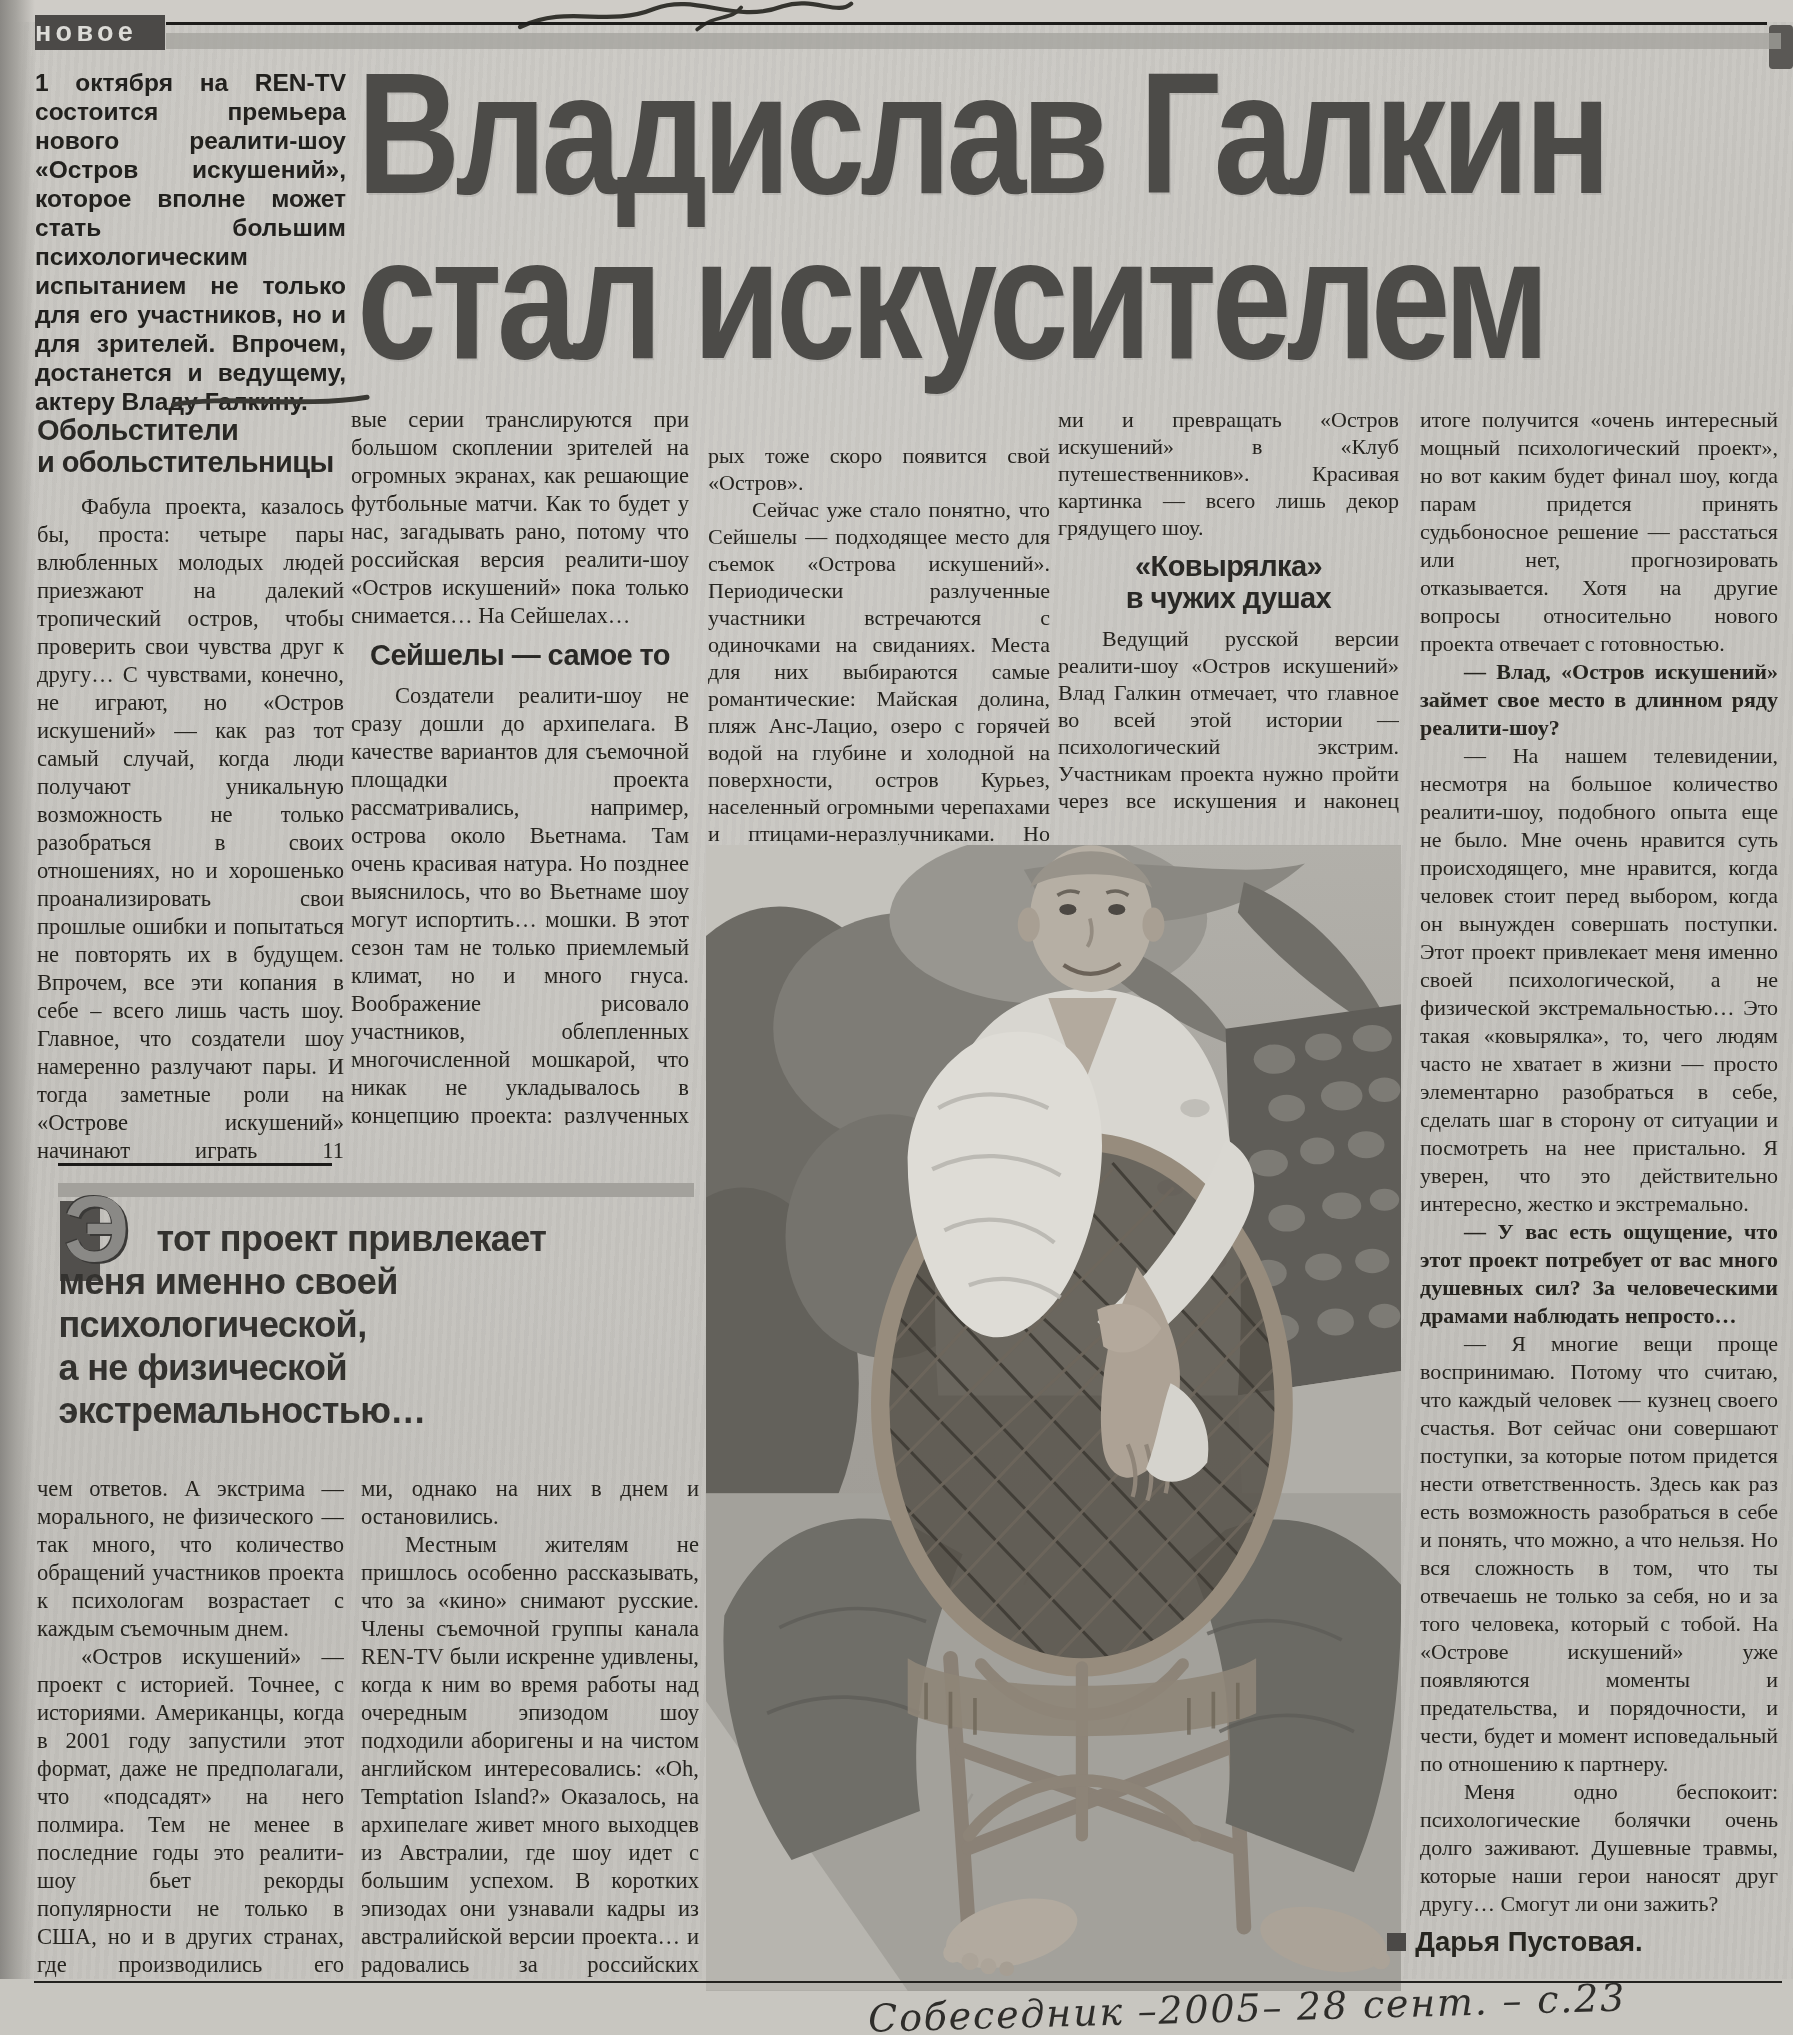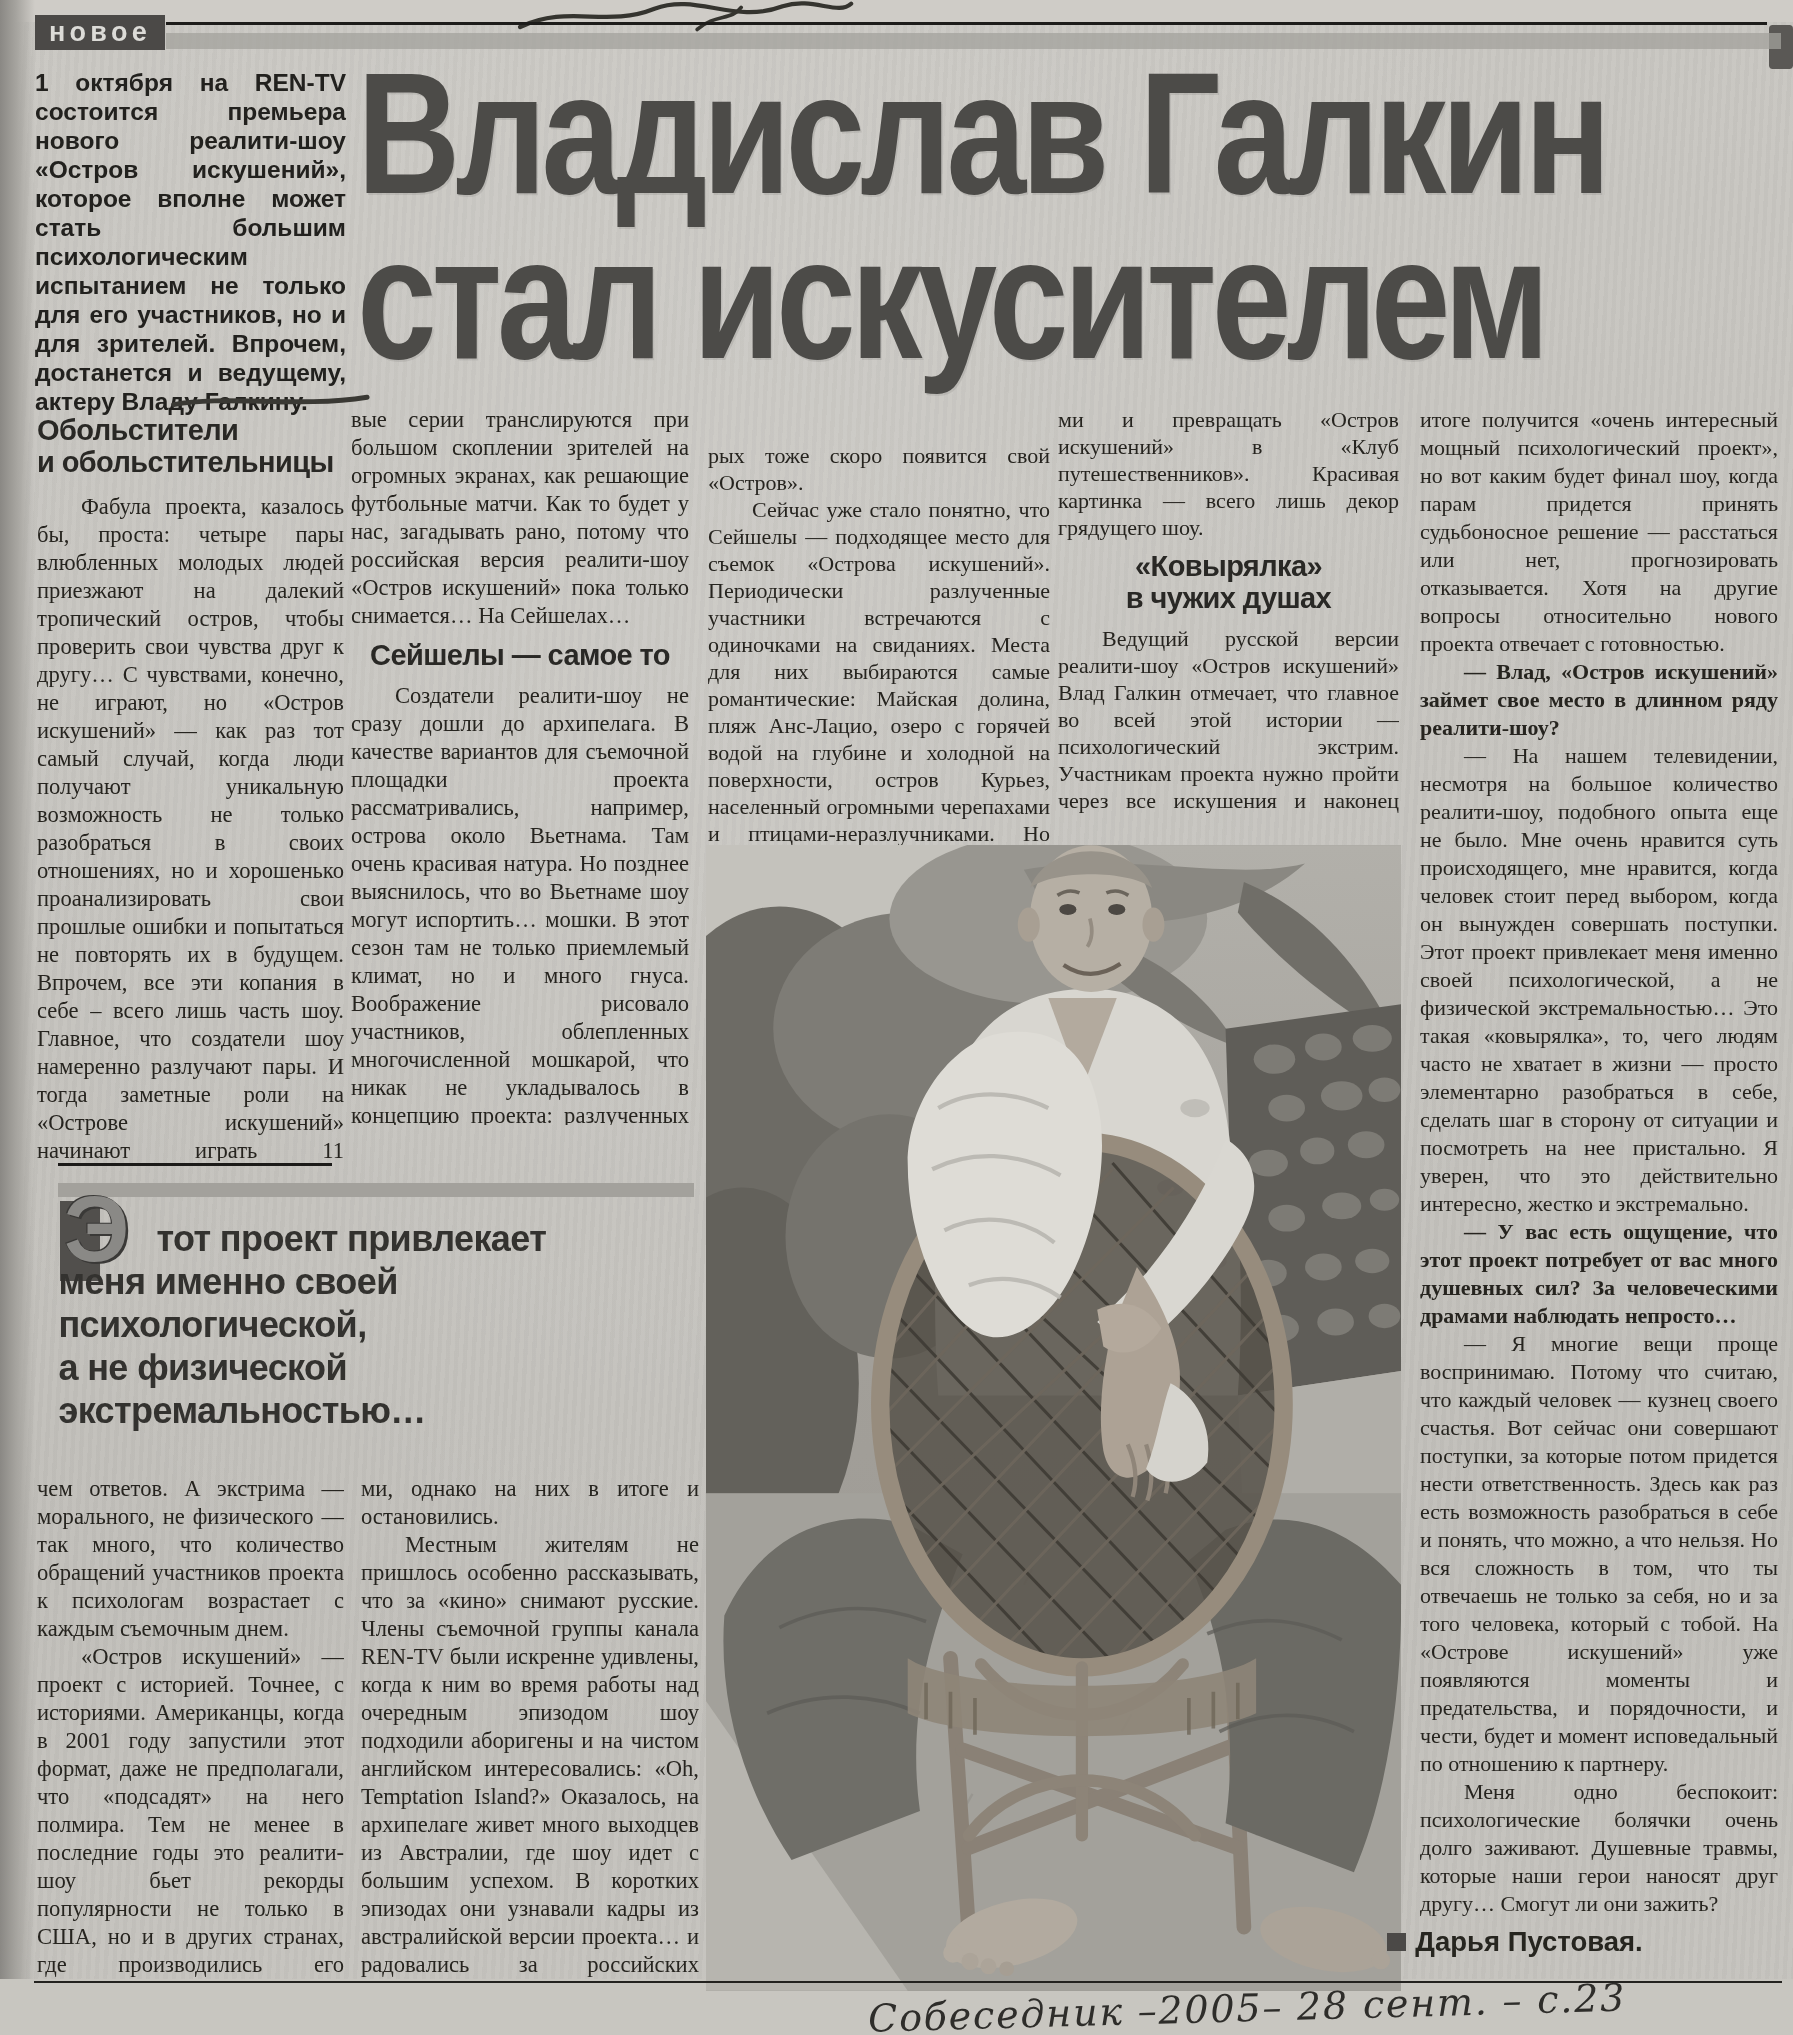--- a/index.html
+++ b/index.html
@@ -14,21 +14,21 @@
   .abs{position:absolute;}
   
   .edge-left{left:0;top:0;bottom:0;width:35px;
     background:linear-gradient(90deg,#8a8884 0%,#a5a39e 45%,rgba(185,183,178,0) 100%);}
   .edge-bottom{left:0;top:1979px;width:1793px;height:56px;background:#c8c6c0;}
   .edge-top{left:0;top:0;width:1793px;height:22px;background:#cfccc7;}
   .corner-blot{left:1769px;top:24.5px;width:24px;height:44px;background:#5a5855;border-radius:3.7px;}
 
   
   .badge{left:35px;top:14.7px;width:130px;height:35px;background:#4b4947;
-    display:flex;align-items:center;justify-content:center;}
+    display:flex;align-items:center;justify-content:flex-start;}
   .badge span{font-family:"Liberation Sans",sans-serif;font-weight:700;font-size:27px;
     letter-spacing:4.3px;color:#dcdbd7;}
   .top-rule{left:166px;top:22px;width:1601px;height:3.1px;background:#1d1c1a;}
   .top-band{left:166px;top:33px;width:1615px;height:16px;background:#a3a19c;opacity:.75;}
 
   
   .lead{left:35px;top:68px;width:311px;font-family:"Liberation Sans",sans-serif;
     font-weight:700;font-size:24.5px;line-height:29px;text-align:justify;color:#22211e;}
 
   
@@ -159,21 +159,21 @@
       <div>экстремальностью…</div>
     </div>
   </div>
 
   <div class="abs col" style="left:37px;top:1475px;width:307px;height:505px;">
     <p>чем ответов. А экстрима — морального, не физического — так много, что количество обращений участников проекта к психологам возрастает с каждым съемочным днем.</p>
     <p class="indent">«Остров искушений» — проект с историей. Точнее, с историями. Американцы, когда в 2001 году запустили этот формат, даже не предполагали, что «подсадят» на него полмира. Тем не менее в последние годы это реалити-шоу бьет рекорды популярности не только в США, но и в других странах, где производились его лицензионные версии. В некоторых из них зрители смотрят второй и третий сезоны «Острова искушений». А во Франции, например, но-</p>
   </div>
 
   <div class="abs col" style="left:361px;top:1475px;width:338px;height:505px;">
-    <p>ми, однако на них в итоге и остановились.</p>
+    <p>ми, однако на них в днем и остановились.</p>
     <p class="indent">Местным жителям не пришлось особенно рассказывать, что за «кино» снимают русские. Члены съемочной группы канала REN-TV были искренне удивлены, когда к ним во время работы над очередным эпизодом шоу подходили аборигены и на чистом английском интересовались: «Oh, Temptation Island?» Оказалось, на архипелаге живет много выходцев из Австралии, где шоу идет с большим успехом. В коротких эпизодах они узнавали кадры из австралийской версии проекта… и радовались за российских зрителей, у кото-</p>
   </div>
 
   <div class="abs photo">
     <svg width="695" height="1146" viewBox="0 0 1137 1874">
       <defs>
         <linearGradient id="pbg" x1="0" y1="0" x2="0" y2="1">
           <stop offset="0" stop-color="#b2b0aa"></stop>
             <stop offset=".45" stop-color="#a29f99"></stop>
           <stop offset="1" stop-color="#9b9892"></stop>

